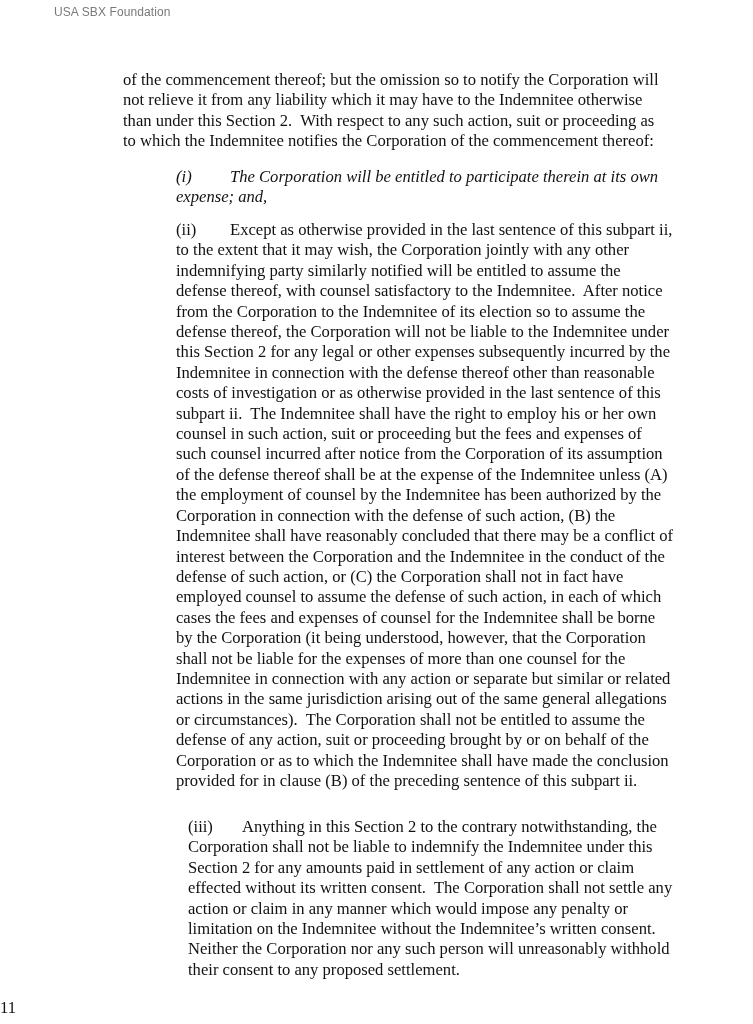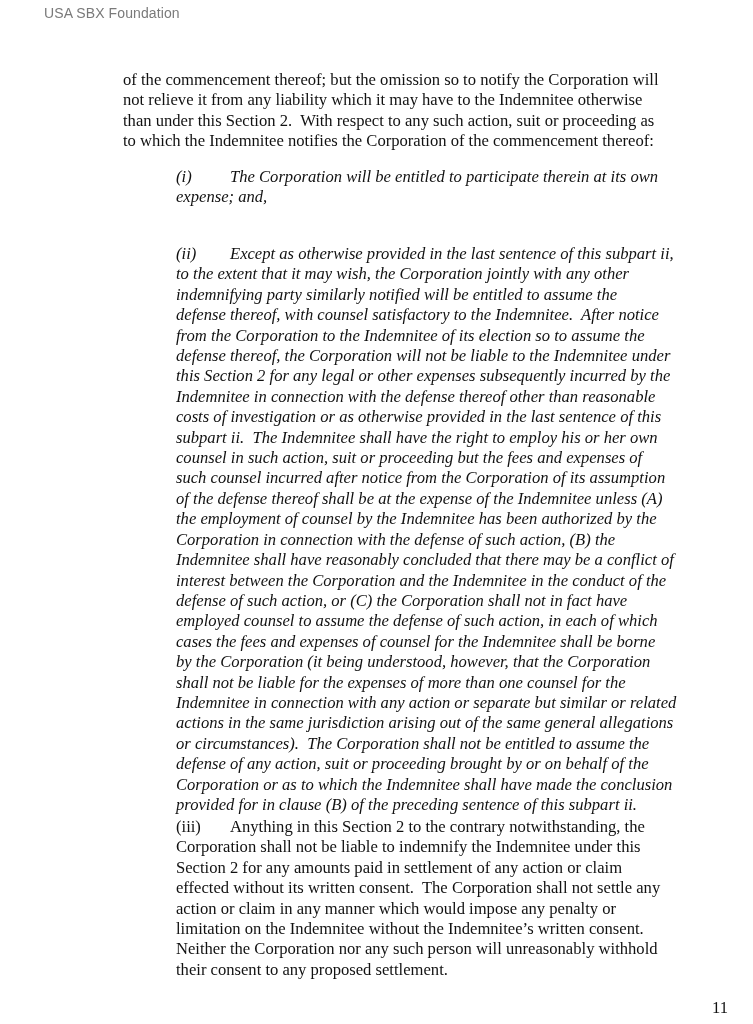--- a/index.html
+++ b/index.html
@@ -8,24 +8,24 @@
       background: #ffffff;
     }
     body {
       width: 753px;
       height: 1024px;
       position: relative;
       overflow: hidden;
     }
     .header {
       position: absolute;
-      left: 44px;
+      left: 54px;
       top: 5px;
       font-family: "Liberation Sans", sans-serif;
-      font-size: 14px;
+      font-size: 12px;
       color: #7a7a7a;
       letter-spacing: 0.1px;
     }
     .doc {
       font-family: "Liberation Serif", serif;
       font-size: 16.6px;
       line-height: 20.4px;
       color: #111111;
     }
     .intro {
@@ -35,34 +35,34 @@
       width: 600px;
       white-space: pre;
     }
     .sub {
       position: absolute;
       left: 176px;
       width: 550px;
       white-space: pre;
     }
     #sub-i { top: 167px; font-style: italic; }
-    #sub-ii { top: 244px; font-style: italic; }
-    #sub-iii { top: 817px; }
+    #sub-ii { top: 220px; }
+    #sub-iii { top: 817px; margin-left: 12px; }
     .label {
       display: inline-block;
     }
     .label-i { width: 54px; }
     .label-ii { width: 54px; }
     .label-iii { width: 54px; }
     .page-number {
       position: absolute;
       left: 0;
       width: 728px;
       top: 998px;
-      text-align: right;
+      text-align: left;
       font-family: "Liberation Serif", serif;
       font-size: 16.6px;
       color: #111111;
     }
   </style>
 </head>
 <body>
 
 <div class="header">USA SBX Foundation</div>
 

